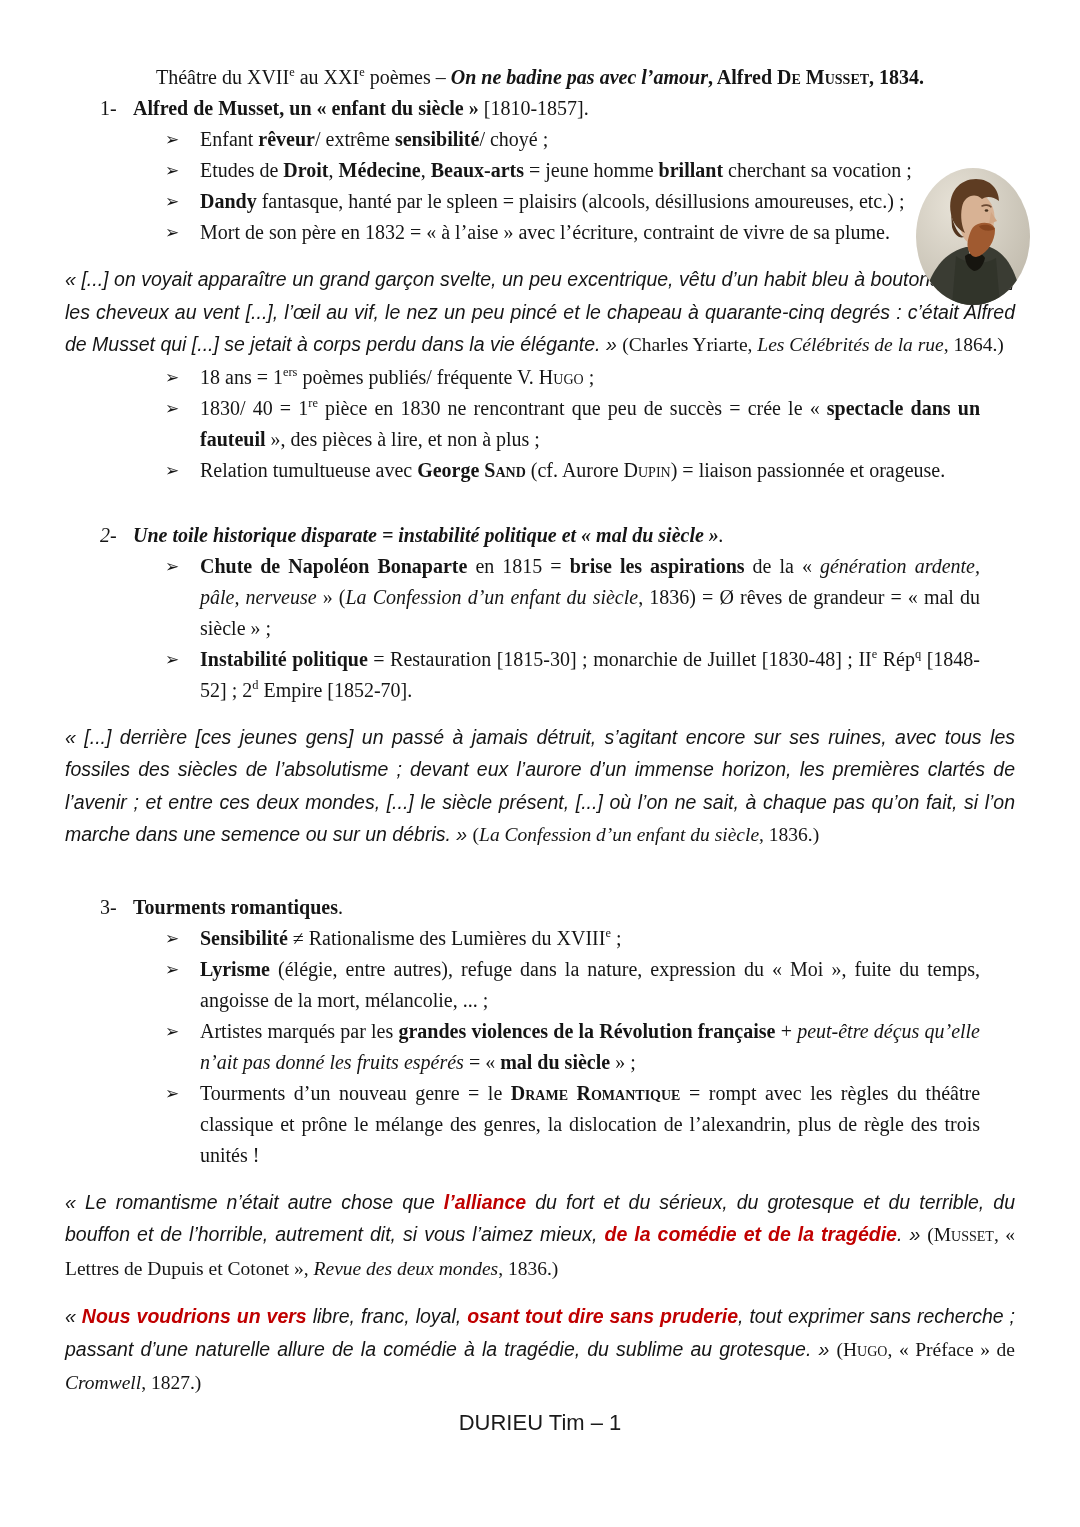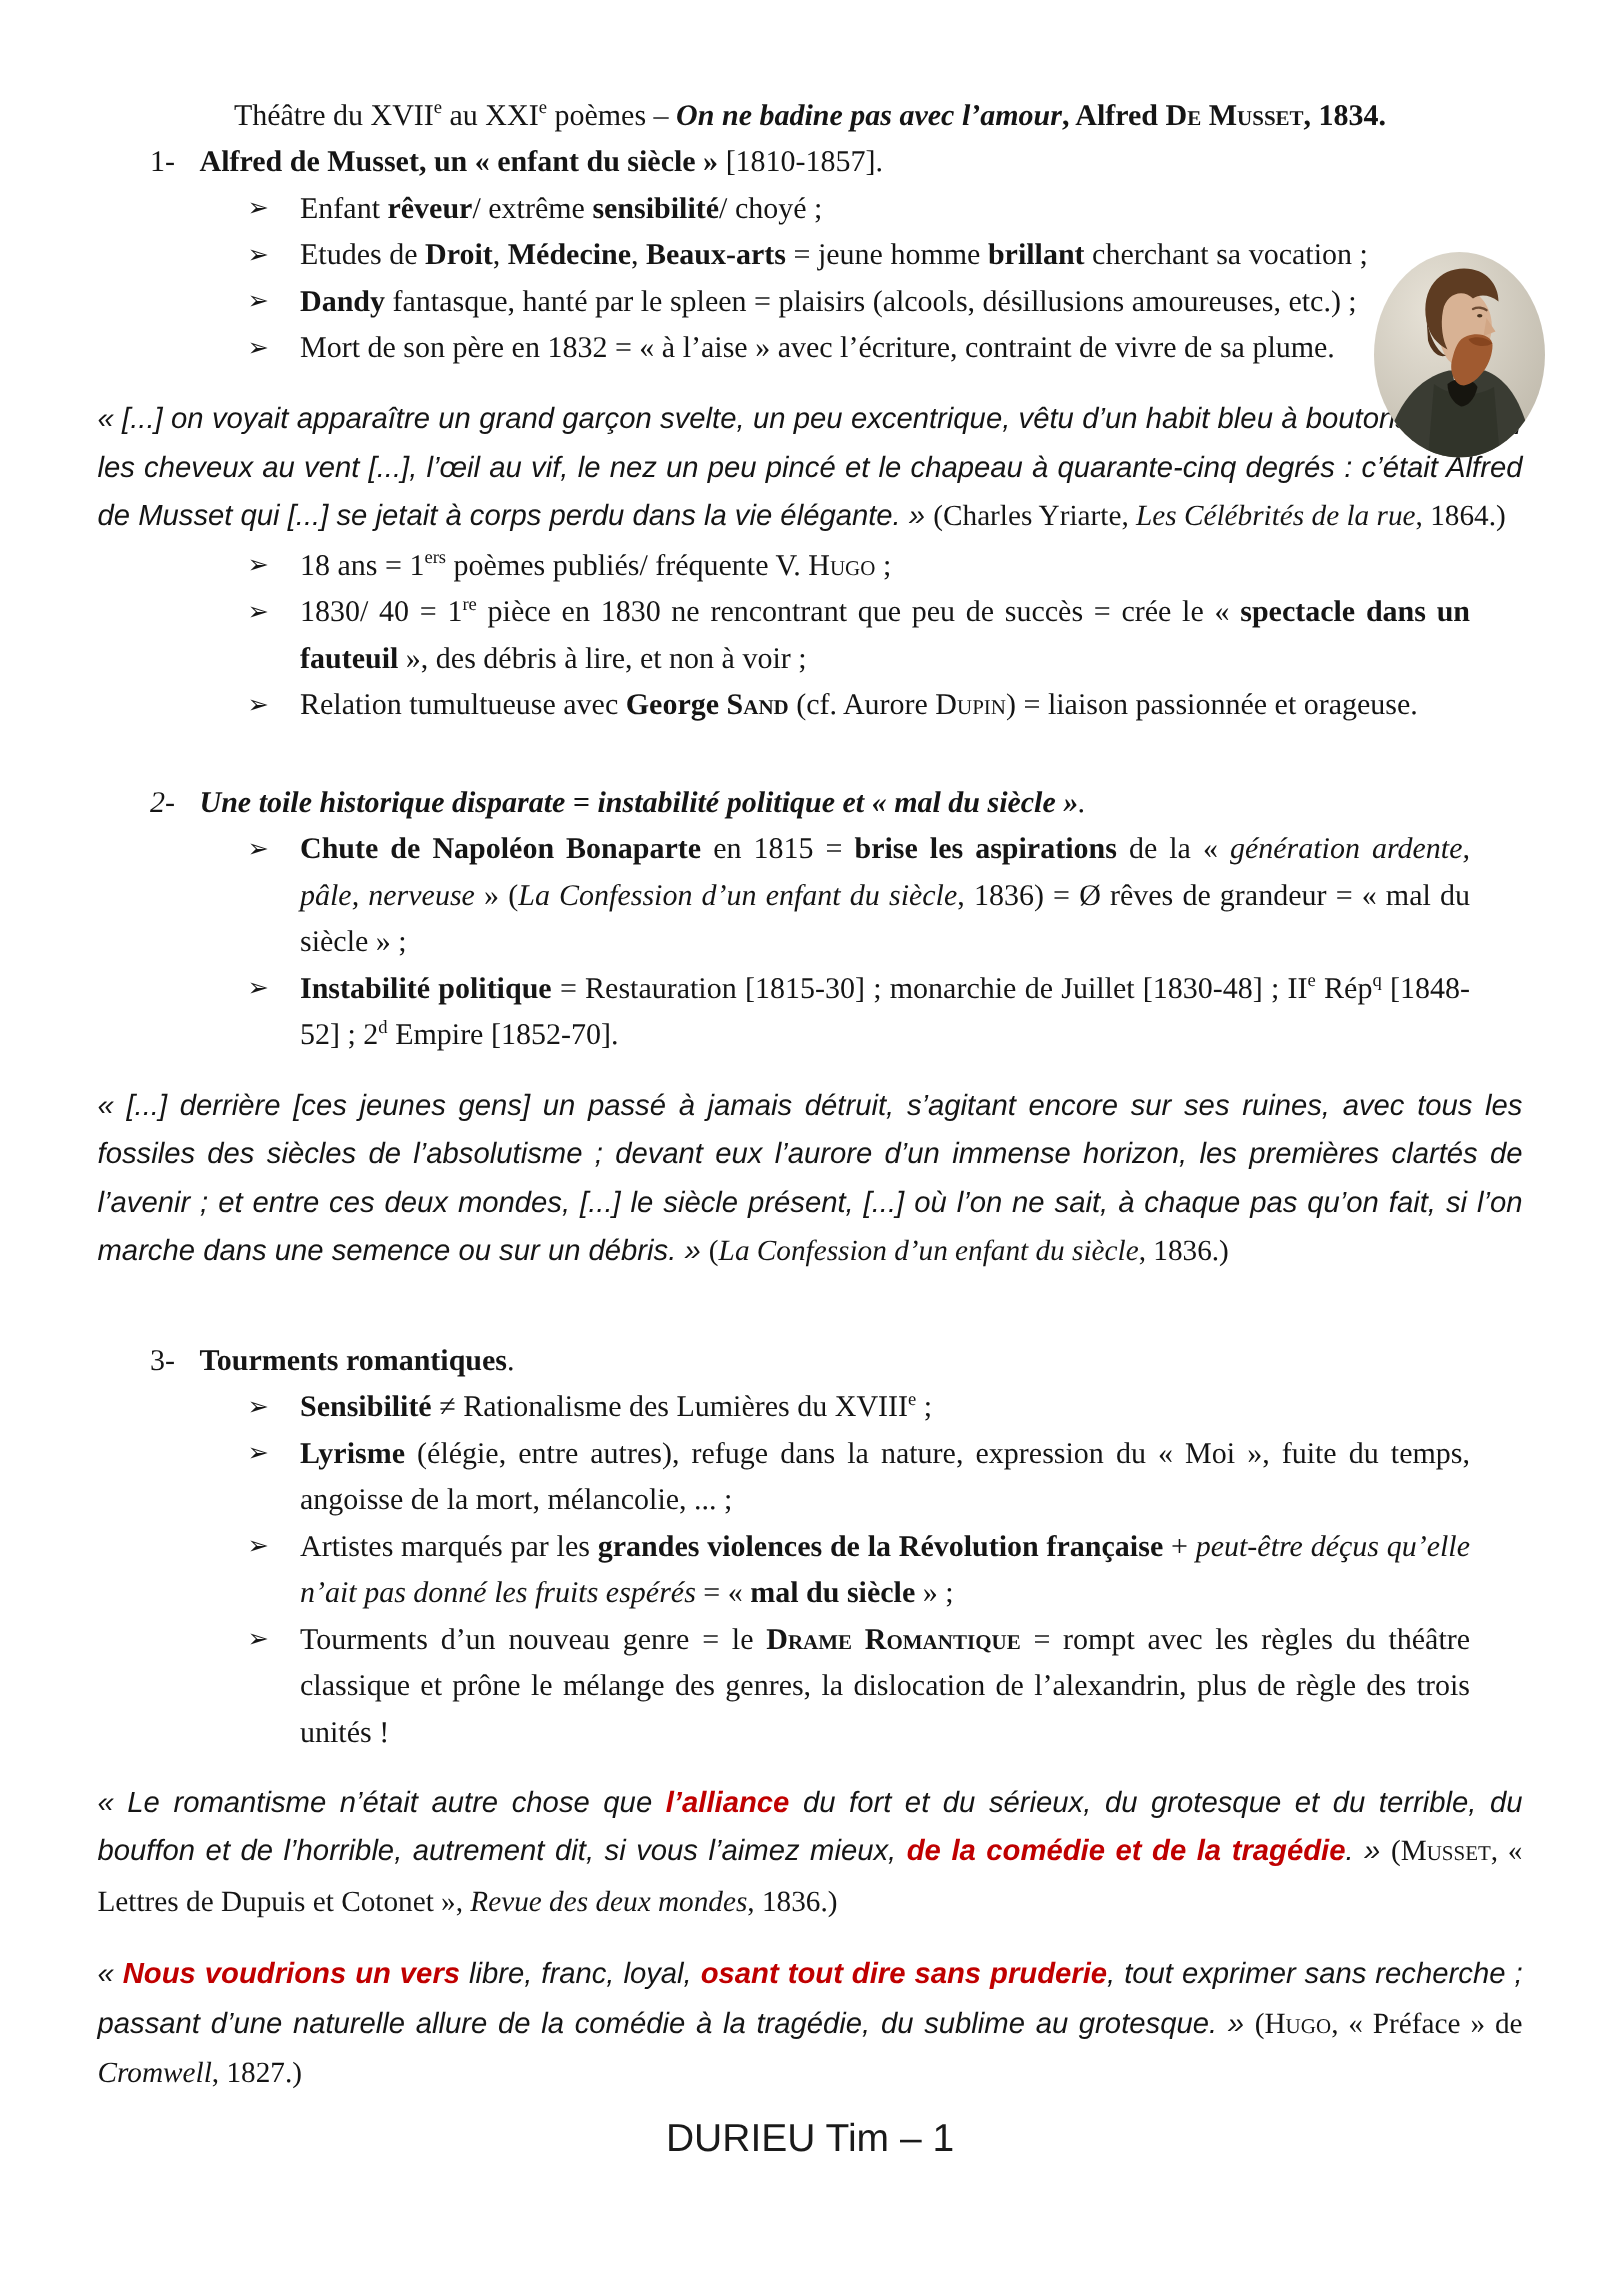--- a/index.html
+++ b/index.html
@@ -48,21 +48,21 @@
   .run.sc{font-variant:small-caps;}
   .run.sup{font-size:0.62em;vertical-align:super;line-height:0;}
   .run.red{color:var(--accent,#c00000);}
   .run.sf{font-family:"Liberation Serif", serif;font-style:normal;}
   .run.sf.i{font-style:italic;}
   .portrait{position:absolute;left:916px;top:168px;}
   .footer{
     position:absolute;left:0;right:0;top:1410px;
     text-align:center;
     font-family:"Liberation Sans", sans-serif;
-    font-size:26px;color:#1a1a1a;
+    font-size:22px;color:#1a1a1a;
   }
 </style>
 </head>
 <body>
 
 <div class="page">
 
   <header class="title">
     <div class="title-line"><span class="run">Théâtre du XVII</span><span class="run sup">e</span><span class="run"> au XXI</span><span class="run sup">e</span><span class="run"> poèmes – </span><span class="run b i">On ne badine pas avec l’amour</span><span class="run b">, </span><span class="run b">Alfred </span><span class="run b sc">De Musset</span><span class="run b">, 1834.</span></div>
   </header>
@@ -102,21 +102,21 @@
     <li class="bullet"><span class="arrow">➢</span><span class="bullet-text"><span class="run">Enfant </span><span class="run b">rêveur</span><span class="run">/ extrême </span><span class="run b">sensibilité</span><span class="run">/ choyé ;</span></span></li>
     <li class="bullet"><span class="arrow">➢</span><span class="bullet-text"><span class="run">Etudes de </span><span class="run b">Droit</span><span class="run">, </span><span class="run b">Médecine</span><span class="run">, </span><span class="run b">Beaux-arts</span><span class="run"> = jeune homme </span><span class="run b">brillant</span><span class="run"> cherchant sa vocation ;</span></span></li>
     <li class="bullet"><span class="arrow">➢</span><span class="bullet-text"><span class="run b">Dandy</span><span class="run"> fantasque, hanté par le spleen = plaisirs (alcools, désillusions amoureuses, etc.) ;</span></span></li>
     <li class="bullet"><span class="arrow">➢</span><span class="bullet-text"><span class="run">Mort de son père en 1832 = « à l’aise » avec l’écriture, contraint de vivre de sa plume.</span></span></li>
   </ul>
 
   <p class="quote q1"><span class="run">« [...] on voyait apparaître un grand garçon svelte, un peu excentrique, vêtu d’un habit bleu à boutons d’or, [...] les cheveux au vent [...], l’œil au vif, le nez un peu pincé et le chapeau à quarante-cinq degrés : c’était Alfred de Musset qui [...] se jetait à corps perdu dans la vie élégante. » </span><span class="run sf">(Charles Yriarte, </span><span class="run i sf">Les Célébrités de la rue</span><span class="run sf">, 1864.)</span></p>
 
   <ul class="bullets group-b">
     <li class="bullet"><span class="arrow">➢</span><span class="bullet-text"><span class="run">18 ans = 1</span><span class="run sup">ers</span><span class="run"> poèmes publiés/ fréquente V. </span><span class="run sc">Hugo</span><span class="run"> ;</span></span></li>
-    <li class="bullet"><span class="arrow">➢</span><span class="bullet-text"><span class="run">1830/ 40 = 1</span><span class="run sup">re</span><span class="run"> pièce en 1830 ne rencontrant que peu de succès = crée le « </span><span class="run b">spectacle dans un fauteuil</span><span class="run"> », des débris à lire, et non à voir ;</span></span></li>
+    <li class="bullet"><span class="arrow">➢</span><span class="bullet-text"><span class="run">1830/ 40 = 1</span><span class="run sup">re</span><span class="run"> pièce en 1830 ne rencontrant que peu de succès = crée le « </span><span class="run b">spectacle dans un fauteuil</span><span class="run"> », des pièces à lire, et non à plus ;</span></span></li>
     <li class="bullet"><span class="arrow">➢</span><span class="bullet-text"><span class="run">Relation tumultueuse avec </span><span class="run b">George </span><span class="run b sc">Sand</span><span class="run"> (cf. Aurore </span><span class="run sc">Dupin</span><span class="run">) = liaison passionnée et orageuse.</span></span></li>
   </ul>
 
   <div class="section-heading sec2">
     <span class="sec-num">2-</span><span class="sec-title"><span class="run b">Une toile historique disparate = instabilité politique et « mal du siècle »</span><span class="run">.</span></span>
   </div>
 
   <ul class="bullets s2-bullets">
     <li class="bullet"><span class="arrow">➢</span><span class="bullet-text"><span class="run b">Chute de Napoléon Bonaparte</span><span class="run"> en 1815 = </span><span class="run b">brise les aspirations</span><span class="run"> de la « </span><span class="run i">génération ardente, pâle, nerveuse</span><span class="run"> » (</span><span class="run i">La Confession d’un enfant du siècle</span><span class="run">, 1836) = Ø rêves de grandeur = « mal du siècle » ;</span></span></li>
     <li class="bullet"><span class="arrow">➢</span><span class="bullet-text"><span class="run b">Instabilité politique</span><span class="run"> = Restauration [1815-30] ; monarchie de Juillet [1830-48] ; II</span><span class="run sup">e</span><span class="run"> Rép</span><span class="run sup">q</span><span class="run"> [1848-52] ; 2</span><span class="run sup">d</span><span class="run"> Empire [1852-70].</span></span></li>

